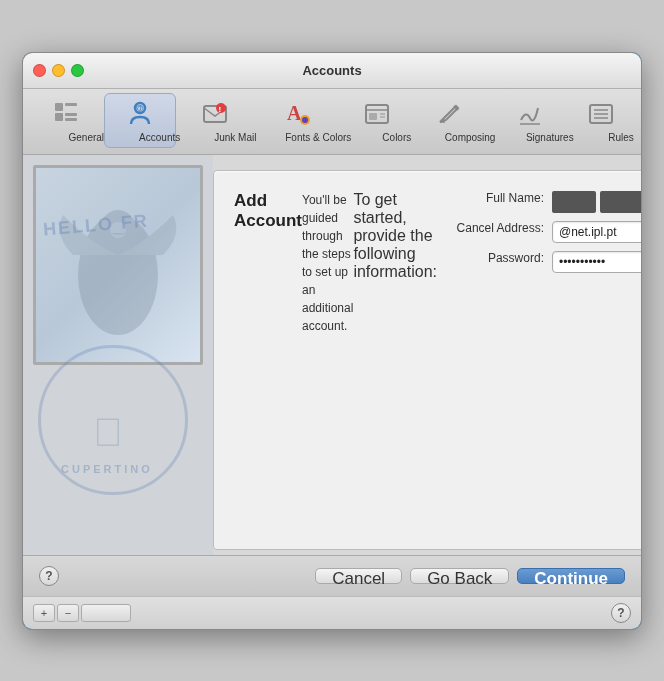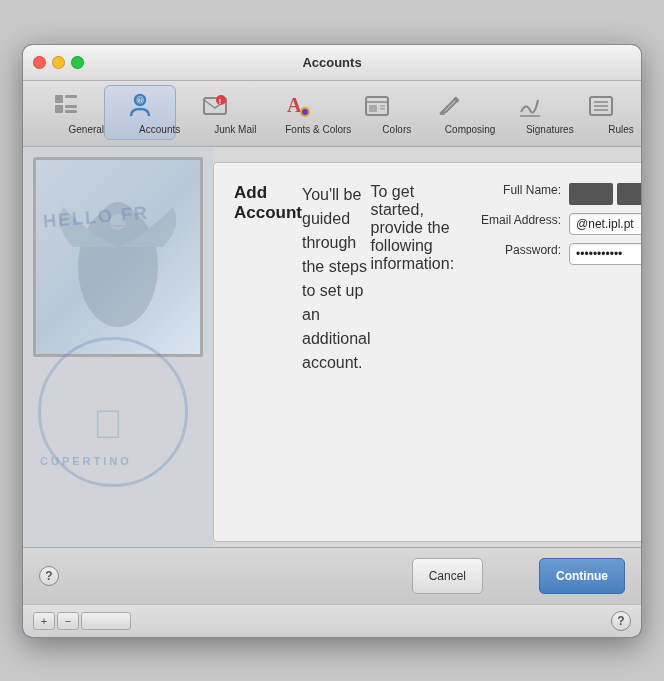--- a/index.html
+++ b/index.html
@@ -156,21 +156,21 @@
       left: 20px;
       font-size: 18px;
       font-weight: bold;
       color: rgba(100,130,180,0.4);
       transform: rotate(-5deg);
       letter-spacing: 2px;
     }
     .cupertino-text {
       position: absolute;
       bottom: 80px;
-      left: 17px;
+      left: 38px;
       font-size: 11px;
       font-weight: bold;
       color: rgba(100,130,180,0.4);
       letter-spacing: 3px;
     }
 
     
     .dialog-panel {
       flex: 1;
       background: #f0f0f0;
@@ -182,21 +182,21 @@
       display: flex;
       flex-direction: row;
     }
     .dialog-title {
       font-size: 17px;
       font-weight: bold;
       color: #222;
       margin-bottom: 12px;
     }
     .dialog-desc {
-      font-size: 16px;
+      font-size: 12px;
       color: #333;
       line-height: 1.5;
       margin-bottom: 14px;
     }
     .dialog-prompt {
       font-size: 16px;
       color: #333;
       margin-bottom: 16px;
     }
 
@@ -263,29 +263,28 @@
       display: flex;
       align-items: center;
       justify-content: center;
       cursor: pointer;
     }
     .btn-group {
       display: flex;
       gap: 8px;
     }
     .btn {
-      height: 36px;
+      height: 16px;
       padding: 0 16px;
       border-radius: 5px;
-      font-size: 12px;
+      font-size: 17px;
       cursor: pointer;
       border: 1px solid #aaa;
       background: linear-gradient(to bottom, #f5f5f5, #dcdcdc);
       color: #333;
-      margin-left: 48px;
     }
     .btn-primary {
       background: linear-gradient(to bottom, #6b9bd1, #4a7fc0);
       border-color: #3a6faf;
       color: white;
       font-weight: 600;
     }
 
     
     .footer-toolbar {
@@ -471,38 +470,39 @@
         <div class="form-row">
           <label class="form-label">Full Name:</label>
           <div class="name-input-container">
             <div class="name-block"></div>
             <div class="name-block"></div>
             <input type="text" class="form-input" style="flex: 1 1 0%;" value="">
           </div>
         </div>
 
         <div class="form-row">
-          <label class="form-label">Email Address:</label>
+          <label class="form-label">Cancel Address:</label>
           <input type="email" class="form-input" value="@net.ipl.pt" style="">
         </div>
 
         <div class="form-row">
           <label class="form-label">Password:</label>
           <input type="password" class="form-input" value="password123" style="">
         </div>
       </div>
     </div>
   </div>
 
   <div class="bottom-bar">
     <div class="btn-help">
       <span>?</span>
     </div>
     <div class="btn-group">
       <button class="btn">Cancel</button>
+      <button class="btn">Go Back</button>
       <button class="btn btn-primary">Continue</button>
     </div>
   </div>
 
   <div class="footer-toolbar">
     <div class="footer-buttons">
       <button class="footer-btn">+</button>
       <button class="footer-btn">−</button>
       <div style="width:50px; height:18px; border: 1px solid #aaa; border-radius: 3px; background: linear-gradient(to bottom, #f0f0f0, #d8d8d8);"></div>
     </div>

